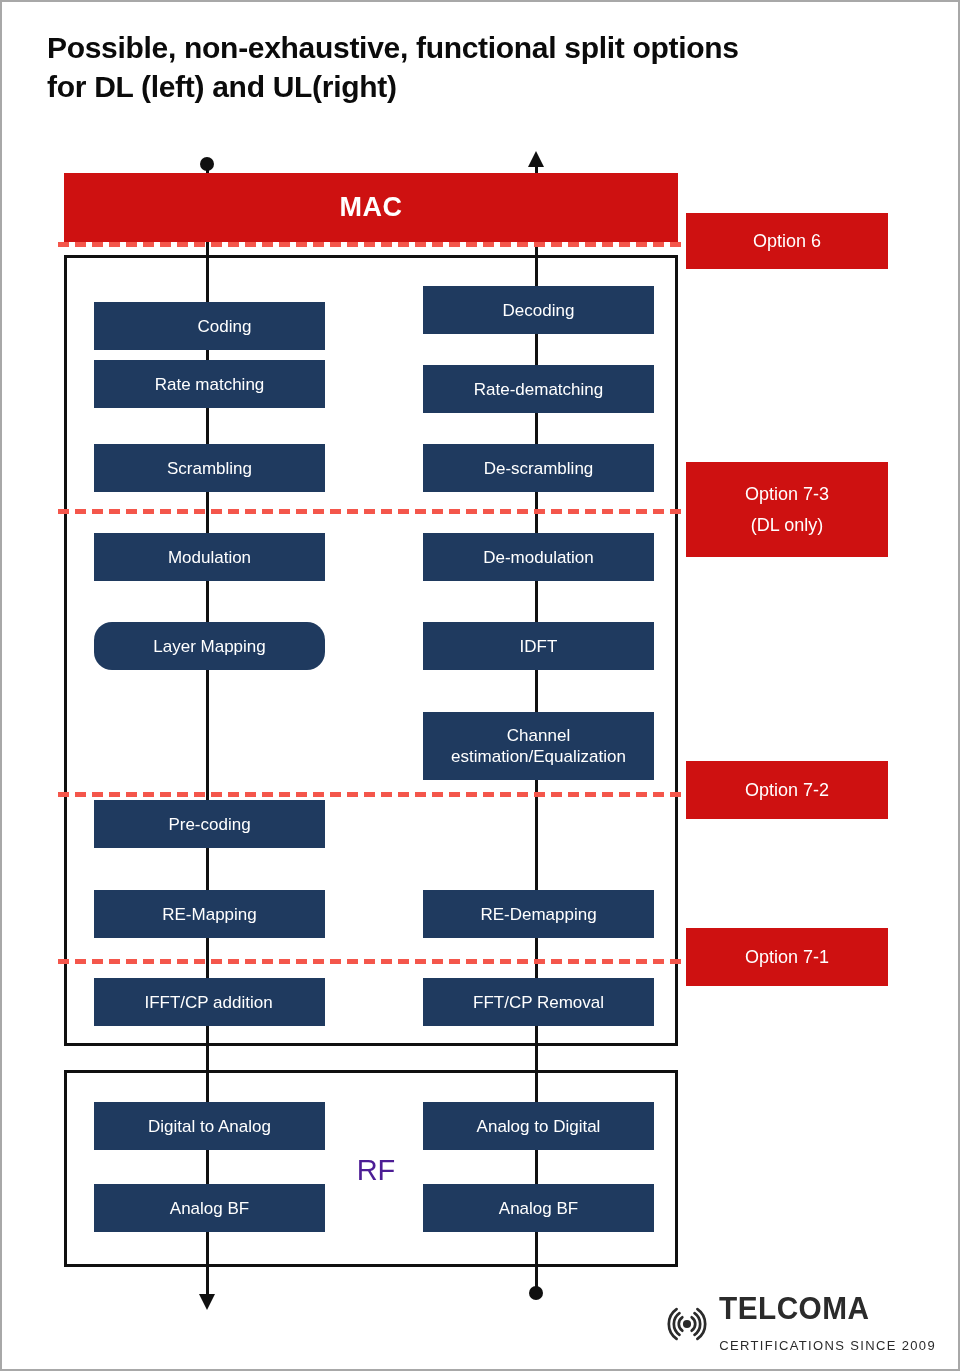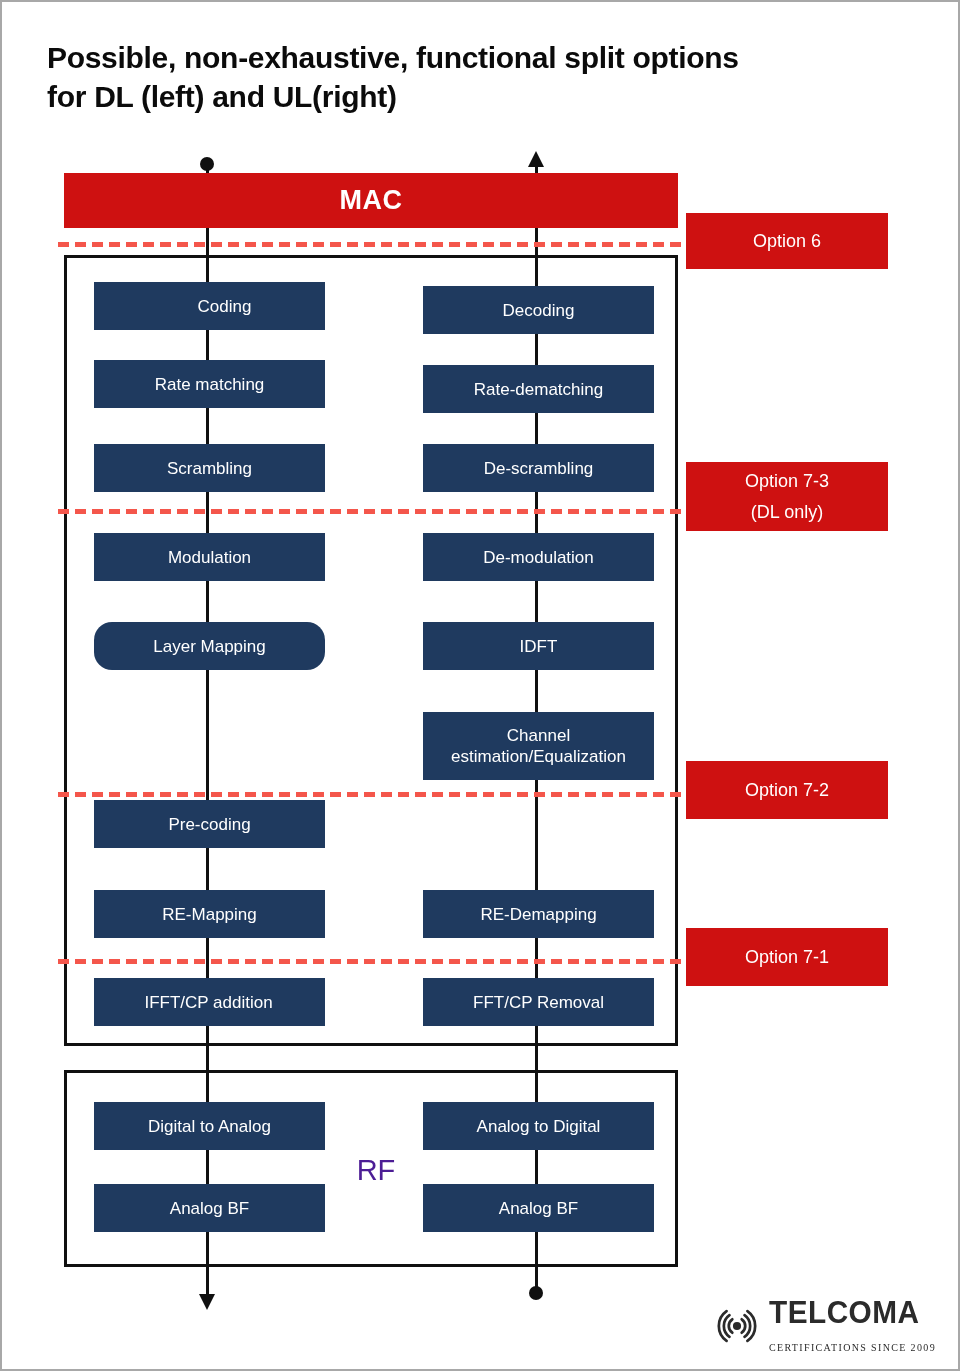--- a/index.html
+++ b/index.html
@@ -2,29 +2,29 @@
 <html style="--accent-red: #ce1111; --dashed-red: #f4564b; --navy: #1f3a5f; --ink: #101010; --logo-gray: #2b2b2b;"><head>
 <meta charset="utf-8">
 <style>
   html,body{margin:0;padding:0;background:#e8e8e8;}
   .page{
     position:relative;width:960px;height:1371px;margin:0 auto;
     background:#ffffff;border:2px solid #a8a8a8;box-sizing:border-box;overflow:hidden;
     font-family:"Liberation Sans", sans-serif;
   }
   .title{
-    position:absolute;left:45px;top:36px;width:880px;
+    position:absolute;left:45px;top:26px;width:880px;
     font-size:30px;line-height:39px;font-weight:700;color:#0b0b0b;letter-spacing:-0.3px;
   }
   .vline{position:absolute;width:3px;background:#101010;}
   .dot{position:absolute;width:14px;height:14px;border-radius:50%;background:#101010;}
   .arrow-up{position:absolute;width:0;height:0;border-left:8px solid transparent;border-right:8px solid transparent;border-bottom:16px solid #101010;}
   .arrow-down{position:absolute;width:0;height:0;border-left:8px solid transparent;border-right:8px solid transparent;border-top:16px solid #101010;}
   .mac{
-    position:absolute;left:62px;top:171px;width:614px;height:55px;
+    position:absolute;left:62px;top:171px;width:614px;height:69px;
     background:var(--accent-red,#ce1111);color:#fff;font-size:27px;font-weight:600;
     display:flex;align-items:center;justify-content:center;letter-spacing:0.5px;
   }
   .outer{position:absolute;left:62px;width:614px;border:3px solid #101010;box-sizing:border-box;background:transparent;}
   .dash{
     position:absolute;left:56px;width:626px;height:5px;
     background:repeating-linear-gradient(90deg,var(--dashed-red,#f4564b) 0 11px,transparent 11px 17px);
   }
   .opt{
     position:absolute;left:684px;width:202px;background:var(--accent-red,#ce1111);
@@ -37,21 +37,21 @@
     text-align:center;line-height:21px;padding:0 10px;box-sizing:border-box;
   }
   .navy.tall{height:68px;}
   .rf-label{
     position:absolute;left:324px;top:1148px;width:100px;height:40px;
     color:#4c1d95;font-size:29px;font-weight:400;display:flex;align-items:center;justify-content:center;
   }
   .logo{position:absolute;right:22px;bottom:16px;display:flex;align-items:center;gap:3px;color:var(--logo-gray,#2b2b2b);}
   .logo-text{display:flex;flex-direction:column;align-items:flex-start;}
   .logo-name{font-size:31px;font-weight:700;line-height:30px;letter-spacing:0.5px;transform:scaleX(0.96);transform-origin:left;}
-  .logo-tagline{font-size:10px;font-weight:500;letter-spacing:1.35px;margin-top:14px;font-family:Liberation Serif, serif;}
+  .logo-tagline{font-size:13px;font-weight:500;letter-spacing:1.35px;margin-top:14px;}
 </style>
 </head>
 <body>
 
 <div class="page">
 
   <div class="title">
     <span>Possible, non-exhaustive, functional split options</span><br>
     <span>for DL (left) and UL(right)</span>
   </div>
@@ -70,32 +70,32 @@
   <div class="mac">MAC</div>
 
   <div class="dash" style="top:240px;"></div>
   <div class="dash" style="top:507px;"></div>
   <div class="dash" style="top:790px;"></div>
   <div class="dash" style="top:957px;"></div>
 
   <div class="opt" style="top:211px;height:56px;">
     <span>Option 6</span>
   </div>
-  <div class="opt" style="top:460px;height:69px;">
+  <div class="opt" style="top:460px;height:95px;">
     <span>Option 7-3</span>
     <span>(DL only)</span>
   </div>
   <div class="opt" style="top:759px;height:58px;">
     <span>Option 7-2</span>
   </div>
   <div class="opt" style="top:926px;height:58px;">
     <span>Option 7-1</span>
   </div>
 
-  <div class="navy" style="left:92px;top:280px;padding-left:40px;">Coding</div>
+  <div class="navy" style="left:92px;top:300px;padding-left:40px;">Coding</div>
   <div class="navy" style="left:92px;top:358px;">Rate matching</div>
   <div class="navy" style="left:92px;top:442px;">Scrambling</div>
   <div class="navy" style="left:92px;top:531px;">Modulation</div>
   <div class="navy" style="left:92px;top:620px;border-radius:18px;">Layer Mapping</div>
   <div class="navy" style="left:92px;top:798px;">Pre-coding</div>
   <div class="navy" style="left:92px;top:888px;">RE-Mapping</div>
   <div class="navy" style="left:92px;top:976px;padding-left:8px;">IFFT/CP addition</div>
 
   <div class="navy" style="left:421px;top:284px;">Decoding</div>
   <div class="navy" style="left:421px;top:363px;">Rate-dematching</div>

